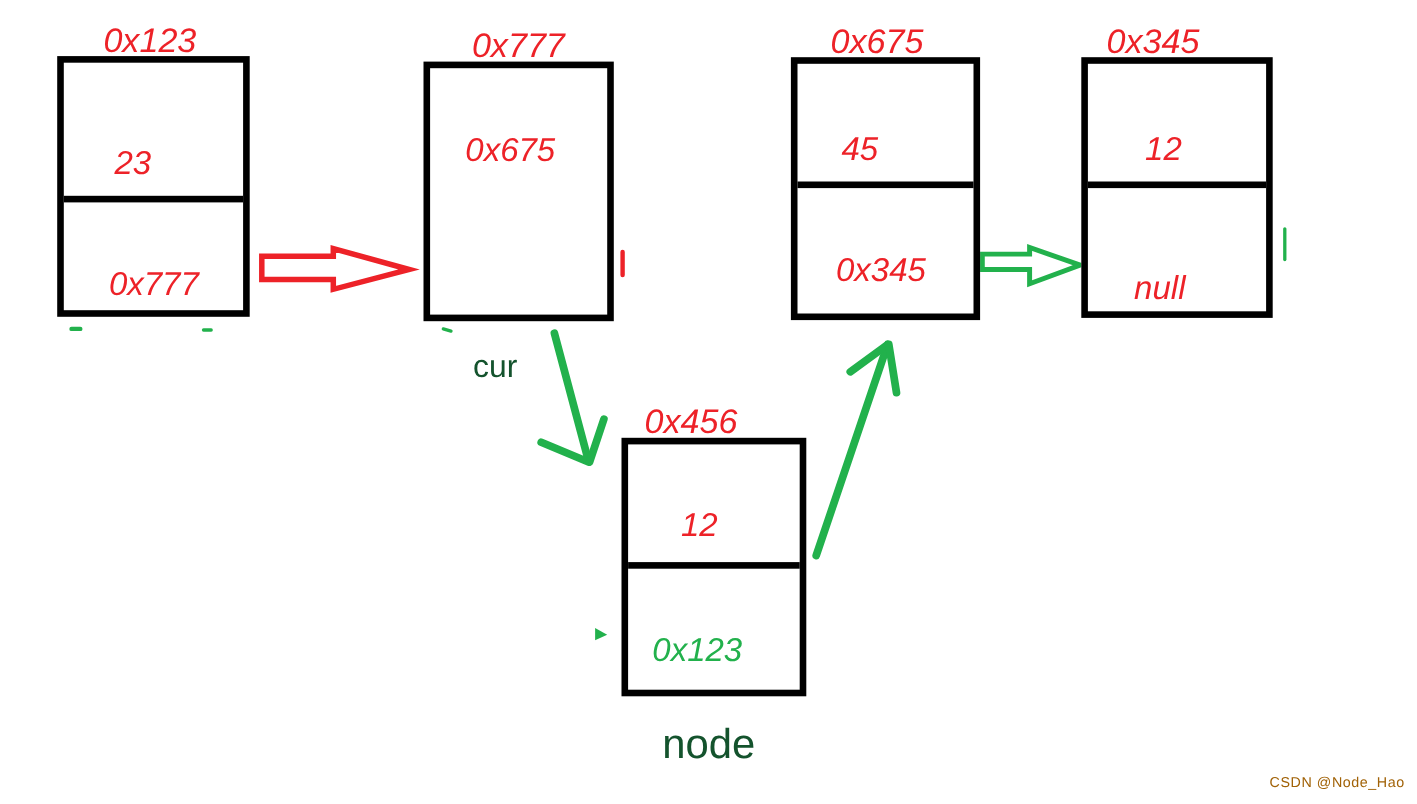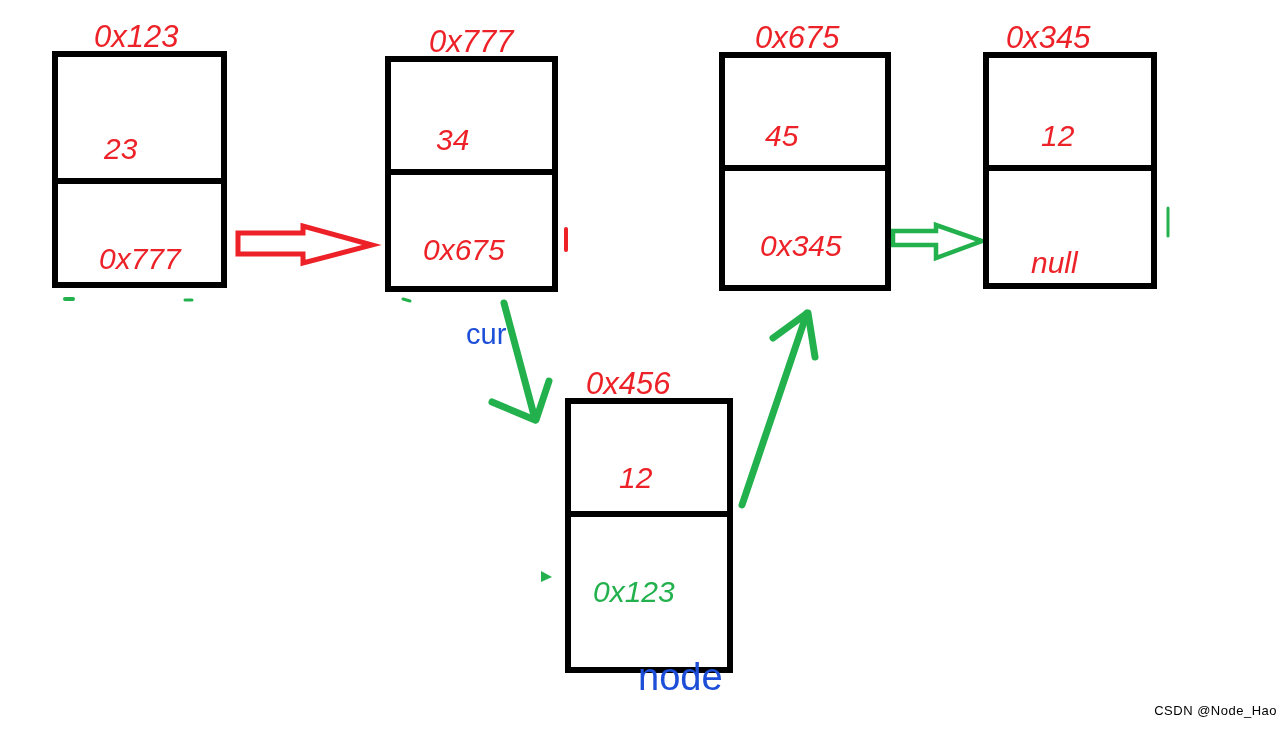--- a/index.html
+++ b/index.html
@@ -17,25 +17,25 @@
   .addr{
     position:absolute;top:-38px;font-size:31px;color:#ed2228;white-space:nowrap;
   }
   .cell{
     display:flex;align-items:flex-end;box-sizing:border-box;
     font-size:30px;color:#ed2228;
   }
   .cell-top{height:113px;border-bottom:6px solid #000;padding-bottom:12px;}
   .cell-bottom{height:106px;padding-bottom:14px;}
   .green-text{color:#22b14c;}
-  .float-label{position:absolute;color:#1d4ed8;white-space:nowrap;margin-left:36px;}
+  .float-label{position:absolute;color:#14532d;white-space:nowrap;}
   #cur-label{left:430px;top:318px;font-size:29px;}
   #node-label{left:602px;top:656px;font-size:38px;}
   #watermark{
-    position:absolute;top:703px;right:11px;font-size:13px;color:#000000;
+    position:absolute;top:703px;right:11px;font-size:13px;color:#a16207;
     letter-spacing:0.5px;
   }
 </style>
 </head>
 <body>
 
 <svg class="layer" viewBox="0 0 1288 731">
 
   <polygon points="238,233 303,233 303,226 372,245 303,263 303,254 238,254" fill="#ffffff" stroke="#ed2228" stroke-width="5"></polygon>
 
@@ -74,23 +74,20 @@
   <div class="cell cell-top" style="padding-left:46px;margin-top:14px;">
     <span>23</span>
   </div>
   <div class="cell cell-bottom" style="padding-left:41px;">
     <span>0x777</span>
   </div>
 </div>
 
 <div class="ll-node" style="left:385px;top:56px;width:173px;height:236px;">
   <div class="addr" style="left:38px;">0x777</div>
-  <div class="cell cell-top" style="padding-left:45px;">
-    <span>34</span>
-  </div>
   <div class="cell cell-bottom" style="padding-left:32px;">
     <span>0x675</span>
   </div>
 </div>
 
 <div class="ll-node" style="left:719px;top:52px;width:172px;height:239px;">
   <div class="addr" style="left:30px;">0x675</div>
   <div class="cell cell-top" style="padding-left:40px;">
     <span>45</span>
   </div>
@@ -102,21 +99,21 @@
 <div class="ll-node" style="left:983px;top:52px;width:174px;height:237px;">
   <div class="addr" style="left:17px;">0x345</div>
   <div class="cell cell-top" style="padding-left:52px;">
     <span>12</span>
   </div>
   <div class="cell cell-bottom" style="padding-left:42px;padding-bottom:26px;margin-top:29px;">
     <span>null</span>
   </div>
 </div>
 
-<div class="ll-node" style="left:565px;top:398px;width:168px;height:275px;">
+<div class="ll-node" style="left:565px;top:398px;width:168px;height:235px;">
   <div class="addr" style="left:15px;">0x456</div>
   <div class="cell cell-top" style="padding-left:48px;padding-bottom:16px;">
     <span>12</span>
   </div>
   <div class="cell cell-bottom" style="padding-left:22px;">
     <span class="green-text">0x123</span>
   </div>
 </div>
 
 <div class="float-label" id="cur-label">cur</div>

